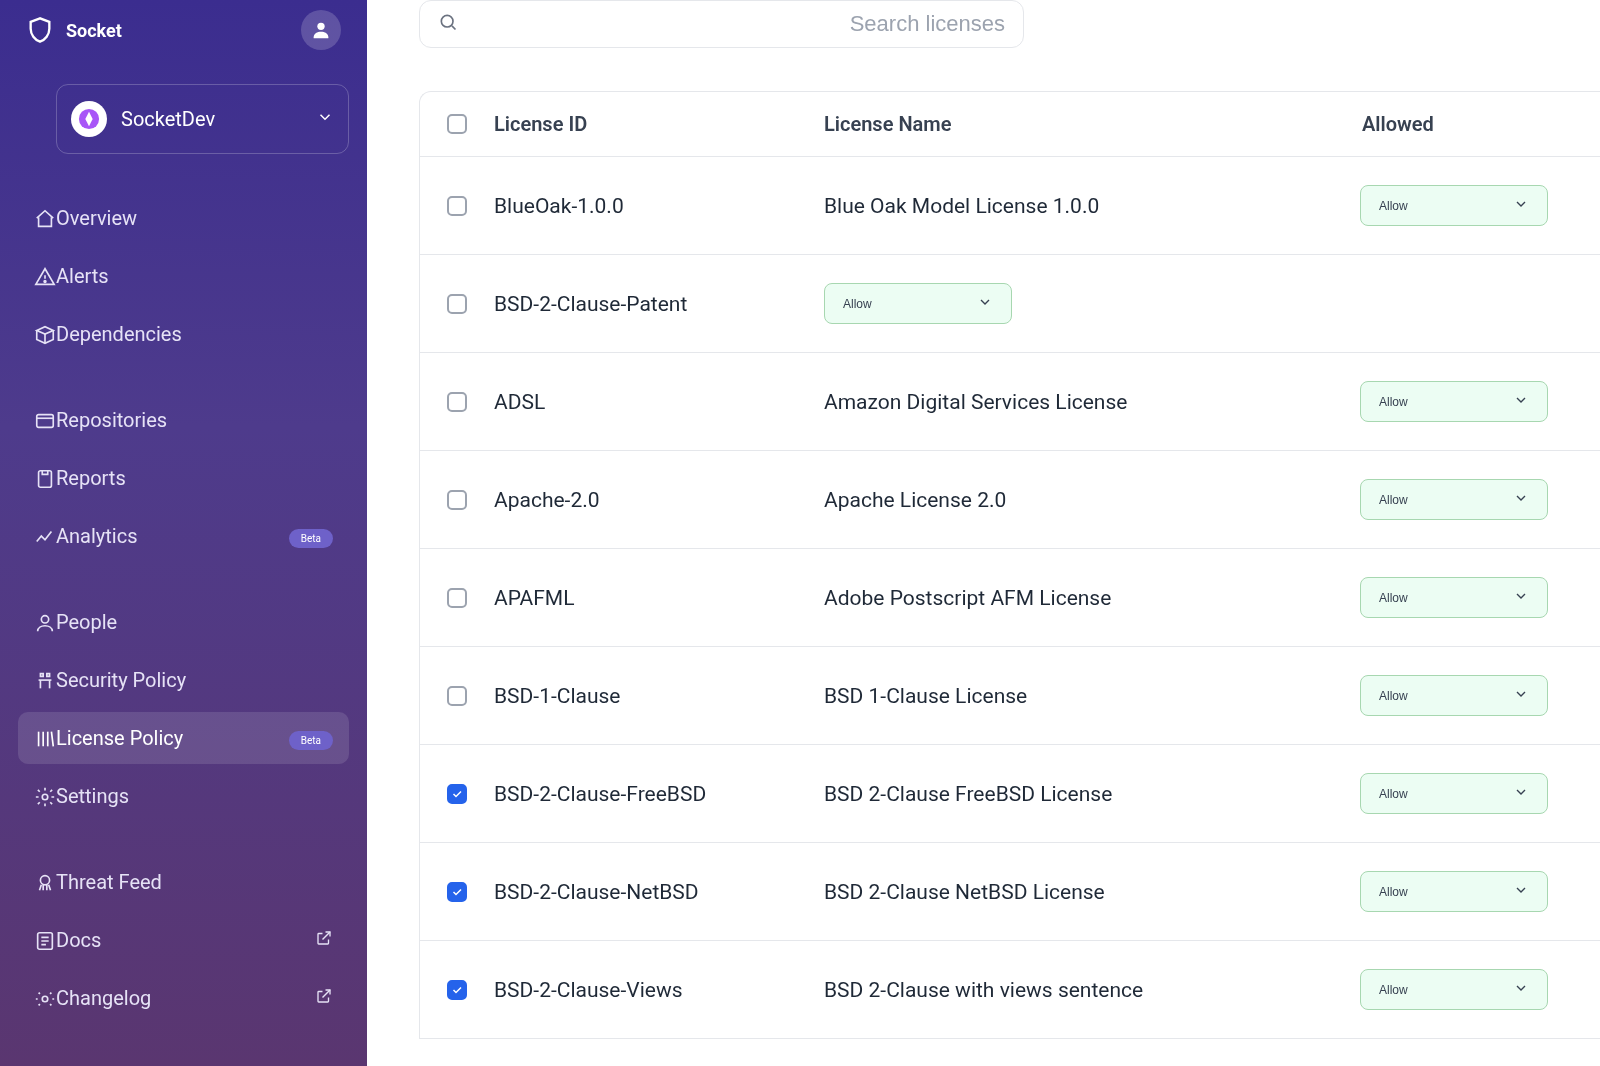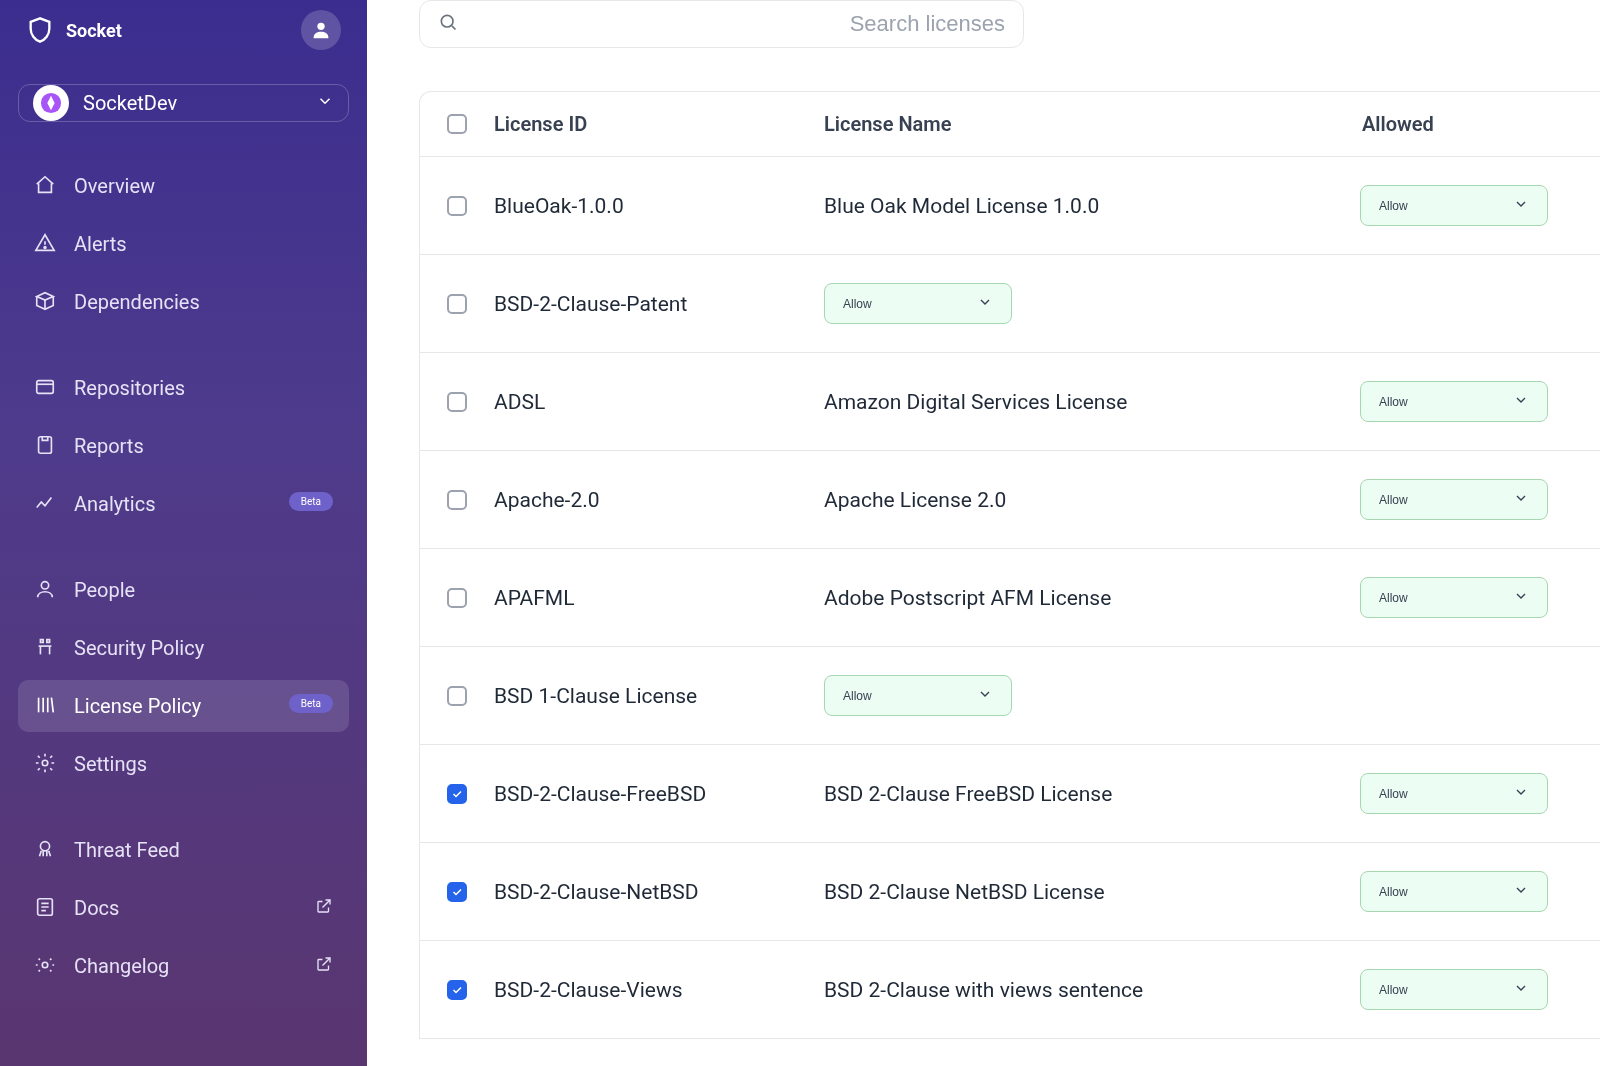--- a/index.html
+++ b/index.html
@@ -34,34 +34,35 @@
   width: 40px; height: 40px; border-radius: 50%;
   background: rgba(255,255,255,0.18);
   display: flex; align-items: center; justify-content: center;
   margin-left: auto;
 }
 .org {
   margin-top: 30px;
   border: 1px solid rgba(255,255,255,0.22);
   border-radius: 12px;
   display: flex; align-items: center; gap: 14px;
-  padding: 0 14px;
+  padding: 16px 14px;
   cursor: pointer;
+  margin-left: 38px;
 }
 .org-logo {
   width: 36px; height: 36px; border-radius: 50%;
   background: #ffffff;
   display: flex; align-items: center; justify-content: center;
 }
 .org-name { font-size: 20px; color: #ffffff; }
 .org .chevron { margin-left: auto; }
 .nav { margin-top: 38px; display: flex; flex-direction: column; gap: 6px; }
 .nav-group-gap { height: 22px; }
 .nav-item {
-  display: flex; align-items: flex-start; gap: 18px;
+  display: flex; align-items: flex-end; gap: 0;
   padding: 14px 16px;
   border-radius: 10px;
   cursor: pointer;
   color: #e6e2f6;
   font-size: 20px;
 }
 .nav-item.active { background: rgba(255,255,255,0.12); color: #ffffff; }
 .nav-item .badge {
   margin-left: auto;
   background: #6e61c9;
@@ -403,20 +404,21 @@
                 <span>Allow</span>
                 <span><svg width="16" height="16" viewBox="0 0 24 24" fill="none" stroke="currentColor" stroke-width="2">
                     <path d="m6 9 6 6 6-6"></path>
                   </svg></span>
               </button></div>
           </div>
           <div class="trow">
             <div class="cell-check">
               <span class="checkbox"></span>
             </div>
+            <div>BSD-1-Clause</div>
             <div>BSD 1-Clause License</div>
             <div><button class="allow-btn">
                 <span>Allow</span>
                 <span><svg width="16" height="16" viewBox="0 0 24 24" fill="none" stroke="currentColor" stroke-width="2">
                     <path d="m6 9 6 6 6-6"></path>
                   </svg></span>
               </button></div>
           </div>
           <div class="trow">
             <div class="cell-check">

